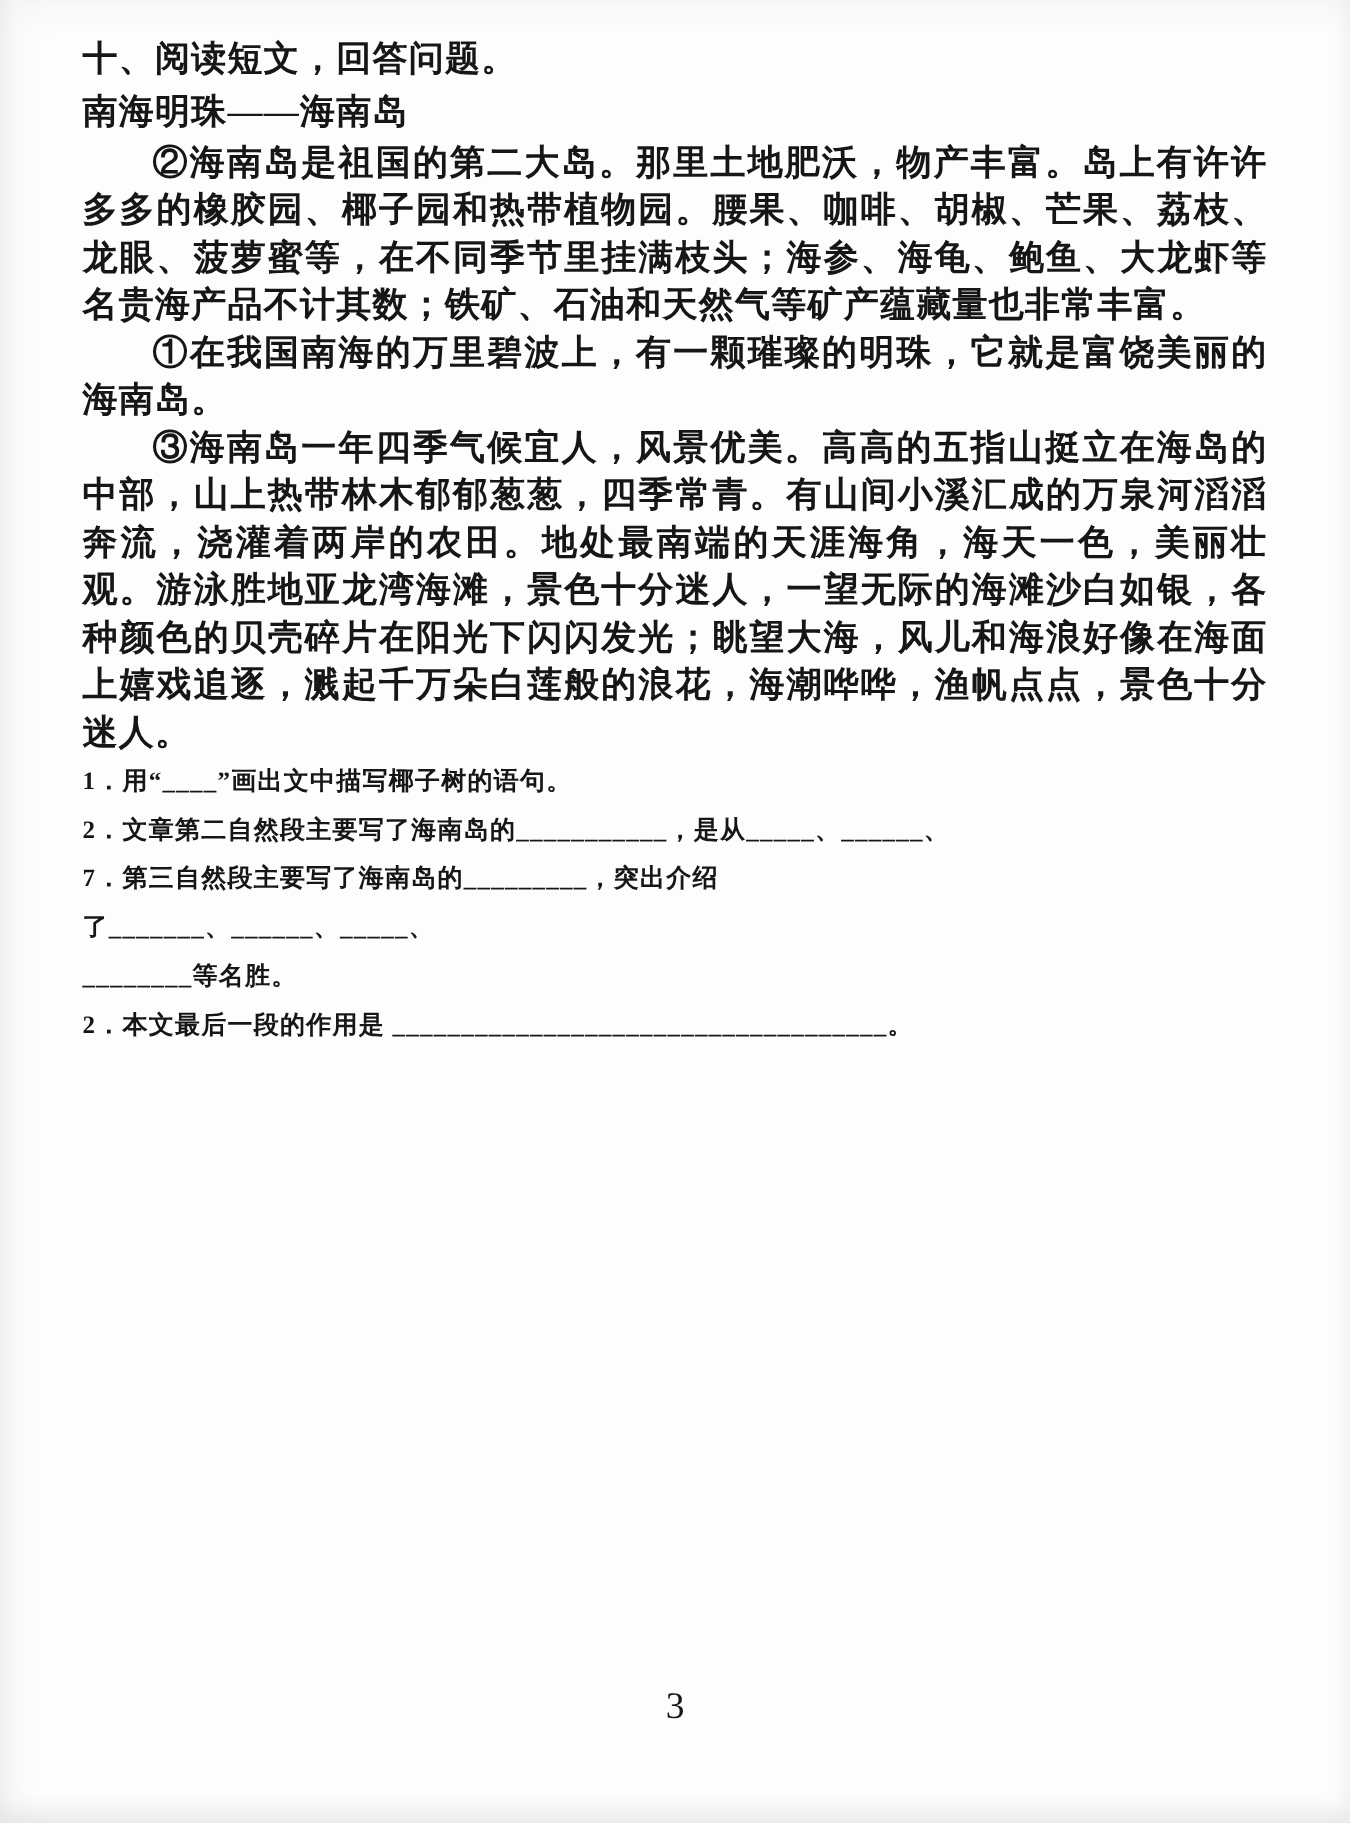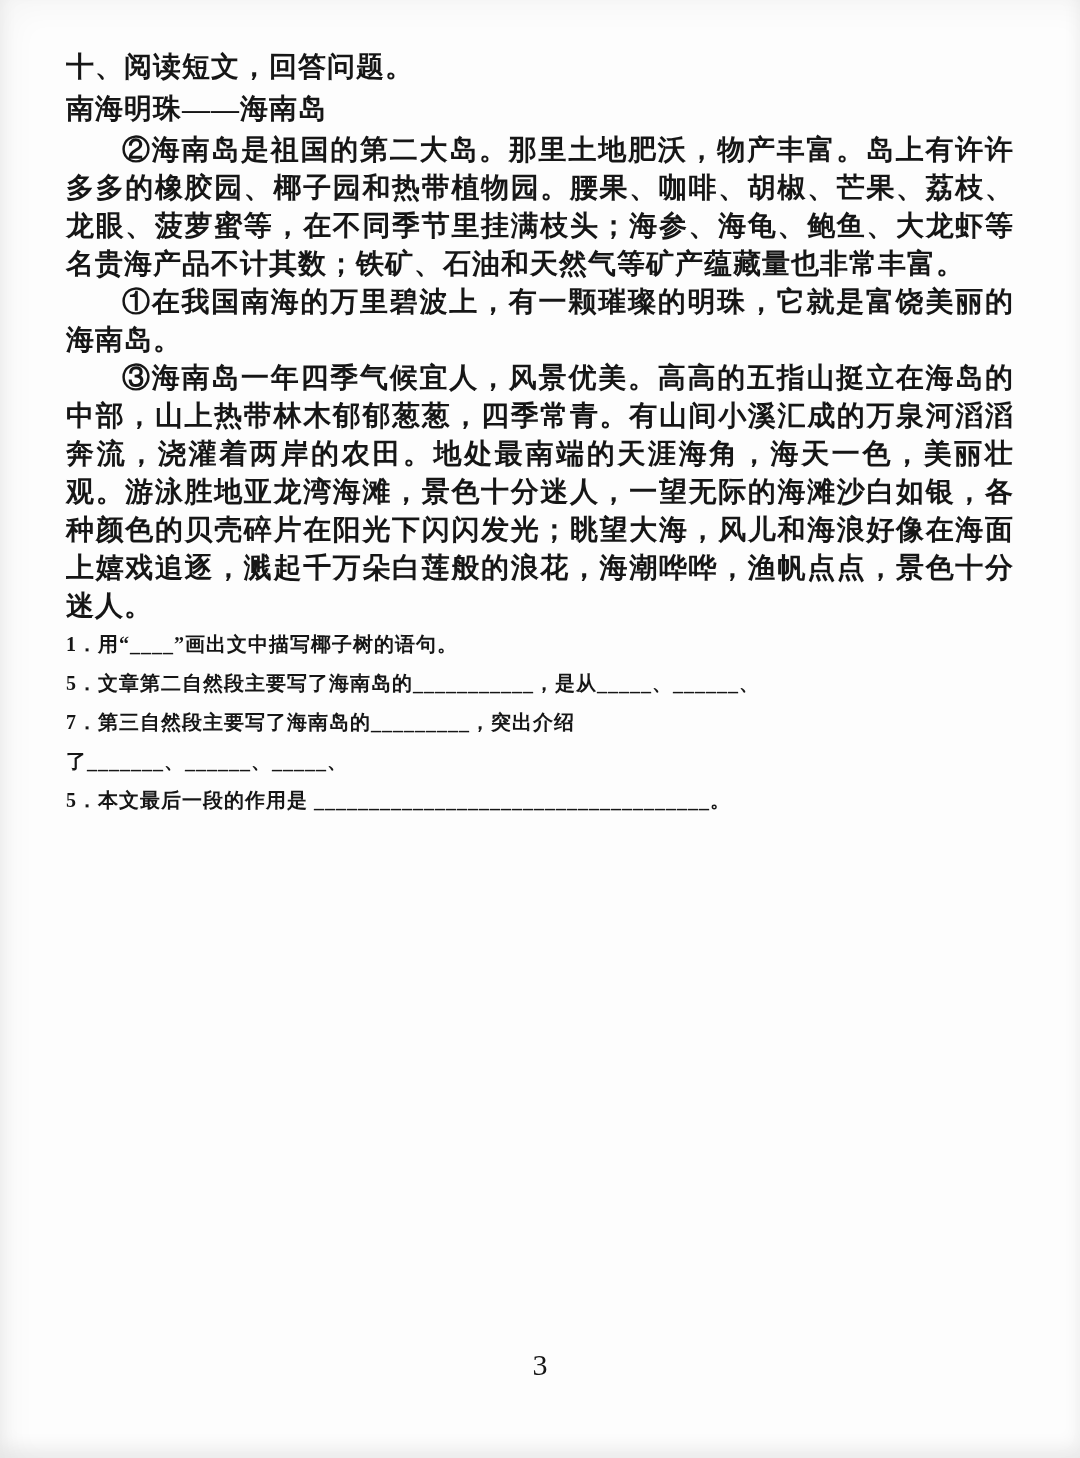--- a/index.html
+++ b/index.html
@@ -13,21 +13,21 @@
     height: 1458px;
     margin: 0 auto;
     background: #fdfdfd;
     box-shadow: inset 0 -10px 18px rgba(0,0,0,0.07), inset 12px 10px 30px rgba(0,0,0,0.03);
     overflow: hidden;
     font-family: "Liberation Serif", "DejaVu Serif", serif;
     color: #161616;
     font-weight: bold;
   }
   .content {
-    padding: 47px 66px 0 66px;
+    padding: 28px 66px 0 66px;
   }
   .heading {
     font-size: 28px;
     line-height: 40px;
     letter-spacing: 1px;
   }
   .article-title {
     font-size: 28px;
     line-height: 40px;
     letter-spacing: 1px;
@@ -68,22 +68,23 @@
 
     <div class="article">
       <div class="article-title">南海明珠——海南岛</div>
       <p class="para">②海南岛是祖国的第二大岛。那里土地肥沃，物产丰富。岛上有许许多多的橡胶园、椰子园和热带植物园。腰果、咖啡、胡椒、芒果、荔枝、龙眼、菠萝蜜等，在不同季节里挂满枝头；海参、海龟、鲍鱼、大龙虾等名贵海产品不计其数；铁矿、石油和天然气等矿产蕴藏量也非常丰富。</p>
       <p class="para">①在我国南海的万里碧波上，有一颗璀璨的明珠，它就是富饶美丽的海南岛。</p>
       <p class="para">③海南岛一年四季气候宜人，风景优美。高高的五指山挺立在海岛的中部，山上热带林木郁郁葱葱，四季常青。有山间小溪汇成的万泉河滔滔奔流，浇灌着两岸的农田。地处最南端的天涯海角，海天一色，美丽壮观。游泳胜地亚龙湾海滩，景色十分迷人，一望无际的海滩沙白如银，各种颜色的贝壳碎片在阳光下闪闪发光；眺望大海，风儿和海浪好像在海面上嬉戏追逐，溅起千万朵白莲般的浪花，海潮哗哗，渔帆点点，景色十分迷人。</p>
     </div>
 
     <div class="questions">
       <div class="qline">1．用“____”画出文中描写椰子树的语句。</div>
-      <div class="qline">5．文章第二自然段主要写了海南岛的___________，是从_____、______、</div>
+      <div class="qline">2．文章第二自然段主要写了海南岛的___________，是从_____、______、</div>
       <div class="qline">7．第三自然段主要写了海南岛的_________，突出介绍</div>
       <div class="qline">了_______、______、_____、</div>
-      <div class="qline">5．本文最后一段的作用是 ____________________________________。</div>
+      <div class="qline">________等名胜。</div>
+      <div class="qline">2．本文最后一段的作用是 ____________________________________。</div>
     </div>
 
   </div>
 
   <div class="page-number">3</div>
 </div>
 
 </body></html>

